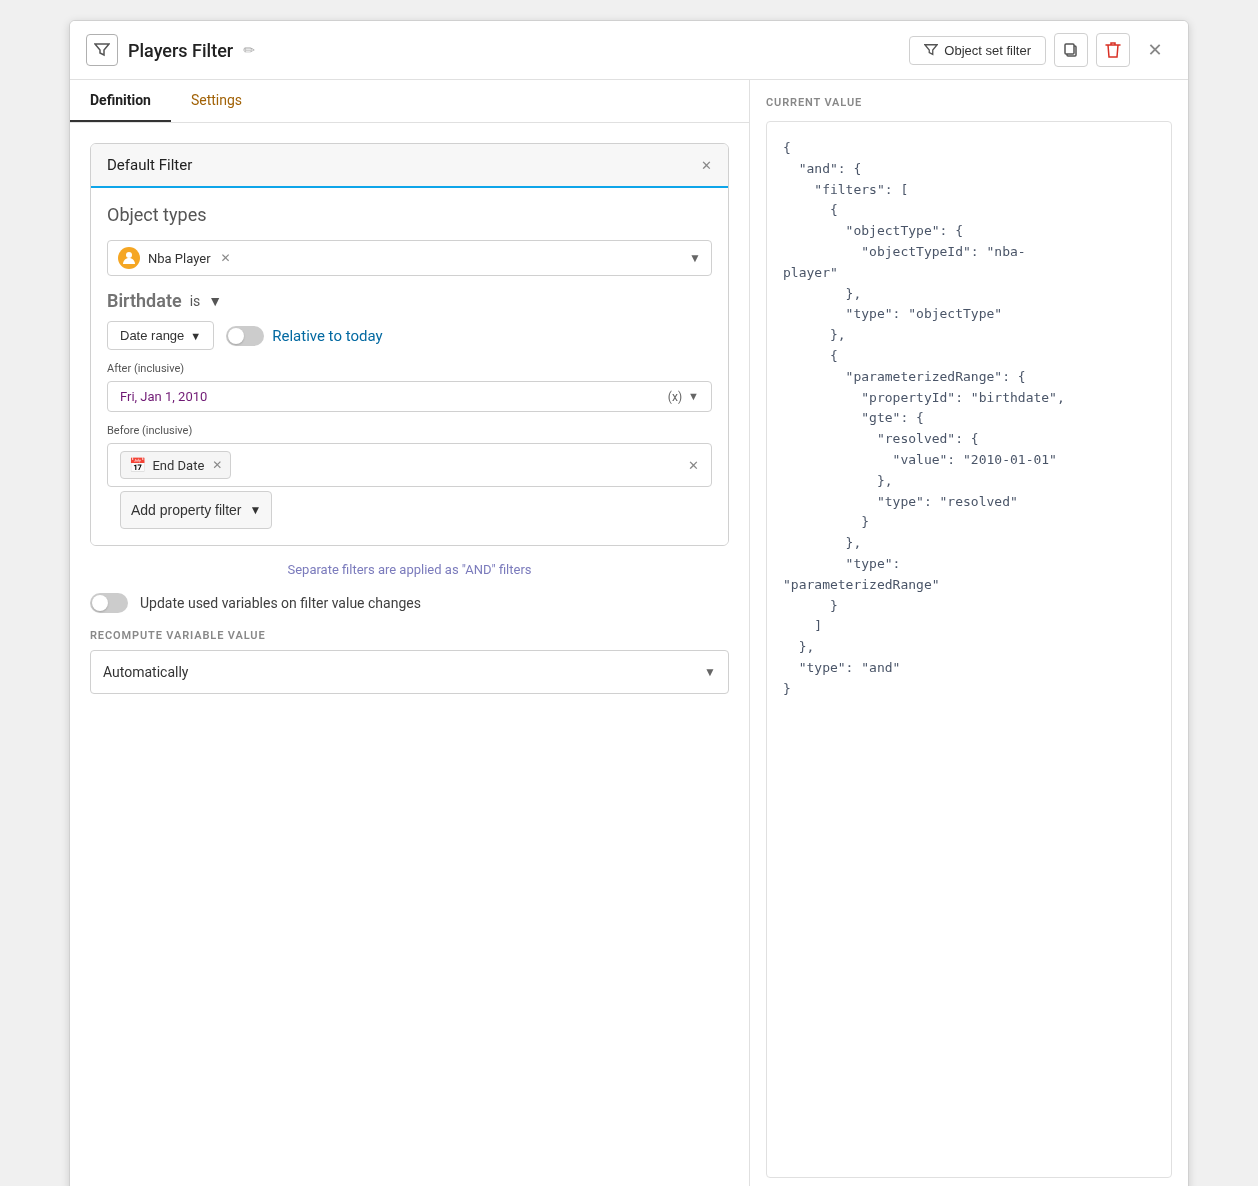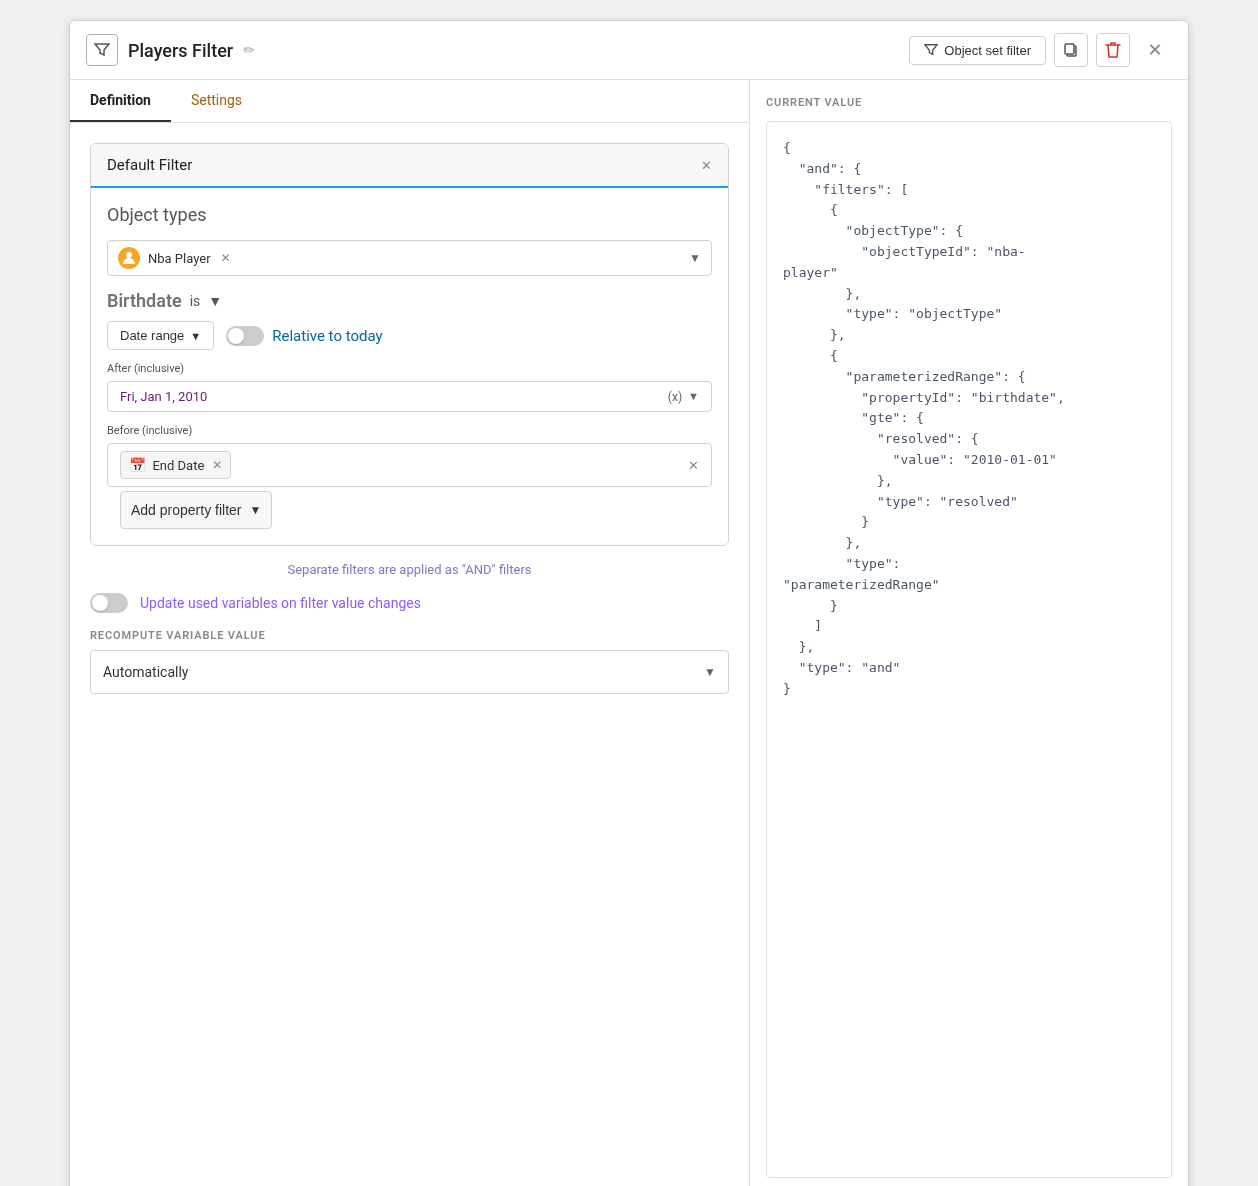--- a/index.html
+++ b/index.html
@@ -331,21 +331,21 @@
       color: #7b7bbc;
     }
     
     .update-vars-row {
       display: flex;
       align-items: center;
       gap: 12px;
     }
     .update-vars-label {
       font-size: 14px;
-      color: #8b5cf6;
+      color: #404040;
     }
     
     .recompute-section {
       display: flex;
       flex-direction: column;
       gap: 8px;
     }
     .recompute-label {
       font-size: 11px;
       font-weight: 600;

